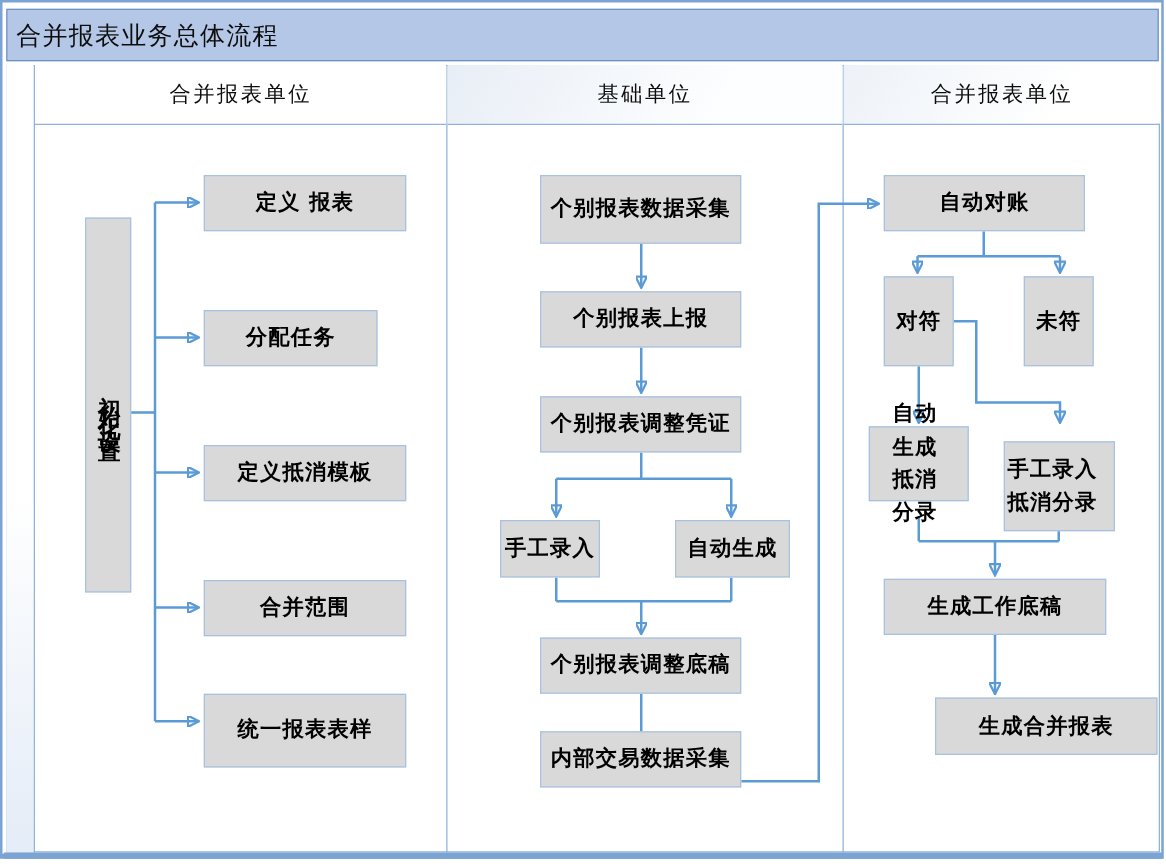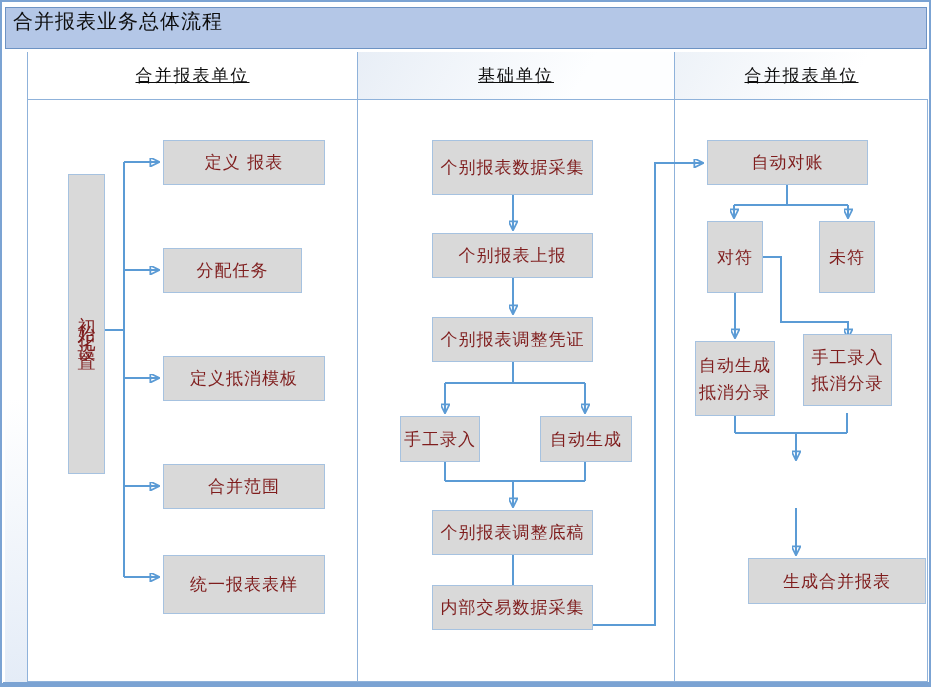--- a/index.html
+++ b/index.html
@@ -7,21 +7,21 @@
     position:relative;width:933px;height:694px;overflow:hidden;
     background:#fff;font-family:"DejaVu Sans",sans-serif;color:#111;
   }
   .frame{
     position:absolute;left:0;top:0;width:927px;height:681px;
     border:2px solid #7ba3d3;border-bottom-width:4px;background:#fff;
   }
   .title-bar{
     position:absolute;left:5px;top:7px;width:922px;height:42px;
     background:#b4c7e7;border:1px solid #6d93c4;box-sizing:border-box;
-    display:flex;align-items:flex-start;padding-left:7px;
+    display:flex;align-items:center;padding-left:7px;
     font-size:20px;color:#0d0d0d;letter-spacing:1px;
   }
   .board{
     position:absolute;left:5px;top:52px;width:923px;height:630px;
     border:1px solid #8fb2da;box-sizing:border-box;background:#fff;
   }
   .bottom-bar{
     position:absolute;left:3px;top:682px;width:927px;height:5px;background:#7ba3d3;
   }
   .strip{
@@ -29,30 +29,30 @@
     border-right:1px solid #8fb2da;box-sizing:border-box;
     background:linear-gradient(180deg,#ffffff 0%,#ffffff 55%,#e4ecf7 100%);
   }
   .vline{position:absolute;top:52px;height:630px;width:1px;background:#8fb2da;}
   .vline.l1{left:357px;}
   .vline.l2{left:674px;}
   .lane-header{
     position:absolute;top:52px;height:48px;box-sizing:border-box;
     border-bottom:1px solid #8fb2da;
     display:flex;align-items:center;justify-content:center;
-    font-size:17px;letter-spacing:2px;color:#0d0d0d;background:#fff;text-decoration:underline;
+    font-size:17px;letter-spacing:2px;color:#0d0d0d;background:#fff;
   }
   .lane-header.h1{left:28px;width:329px;}
   .lane-header.h2{left:358px;width:316px;background:linear-gradient(120deg,#e8eef6 0%,#fdfeff 70%);}
   .lane-header.h3{left:675px;width:253px;background:linear-gradient(120deg,#edf2f8 0%,#ffffff 70%);}
   .node{
     position:absolute;box-sizing:border-box;
     background:#d9d9d9;border:1.5px solid #a6c2e0;
-    display:flex;align-items:center;justify-content:center;text-align:center;
-    font-size:17px;color:#7f1d1d;line-height:1.55;letter-spacing:1px;
+    display:flex;align-items:center;justify-content:center;text-align:left;
+    font-size:17px;color:#000000;line-height:1.55;letter-spacing:1px;font-weight:bold;
   }
   .node.vtext{
     writing-mode:vertical-lr;text-orientation:upright;
     font-size:18px;letter-spacing:9px;
   }
   .overlay{position:absolute;left:0;top:0;pointer-events:none;}
   .overlay path{stroke:#5b9bd5;stroke-width:2;fill:none;}
 </style>
 </head>
 <body>
@@ -119,16 +119,17 @@
   <div class="node" style="left:432px;top:233px;width:161px;height:45px">个别报表上报</div>
   <div class="node" style="left:432px;top:317px;width:161px;height:45px">个别报表调整凭证</div>
   <div class="node" style="left:400px;top:416px;width:80px;height:46px">手工录入</div>
   <div class="node" style="left:540px;top:416px;width:92px;height:46px">自动生成</div>
   <div class="node" style="left:432px;top:510px;width:161px;height:45px">个别报表调整底稿</div>
   <div class="node" style="left:432px;top:585px;width:161px;height:45px">内部交易数据采集</div>
 
   <div class="node" style="left:707px;top:140px;width:161px;height:45px">自动对账</div>
   <div class="node" style="left:707px;top:221px;width:56px;height:72px">对符</div>
   <div class="node" style="left:819px;top:221px;width:56px;height:72px">未符</div>
-  <div class="node" style="left:695px;top:341px;width:80px;height:75px;padding:0 2px">自动生成抵消分录</div>
-  <div class="node" style="left:803px;top:334px;width:89px;height:72px;padding:4px 2px">手工录入抵消分录</div>
+  <div class="node" style="left:695px;top:341px;width:80px;height:60px;padding:0 18px">自动生成抵消分录</div>
+  <div class="node" style="left:803px;top:353px;width:89px;height:72px;padding:4px 2px">手工录入抵消分录</div>
+  <div class="node" style="left:707px;top:463px;width:178px;height:45px">生成工作底稿</div>
   <div class="node" style="left:748px;top:558px;width:178px;height:46px">生成合并报表</div>
 </div>
 
 </body></html>

